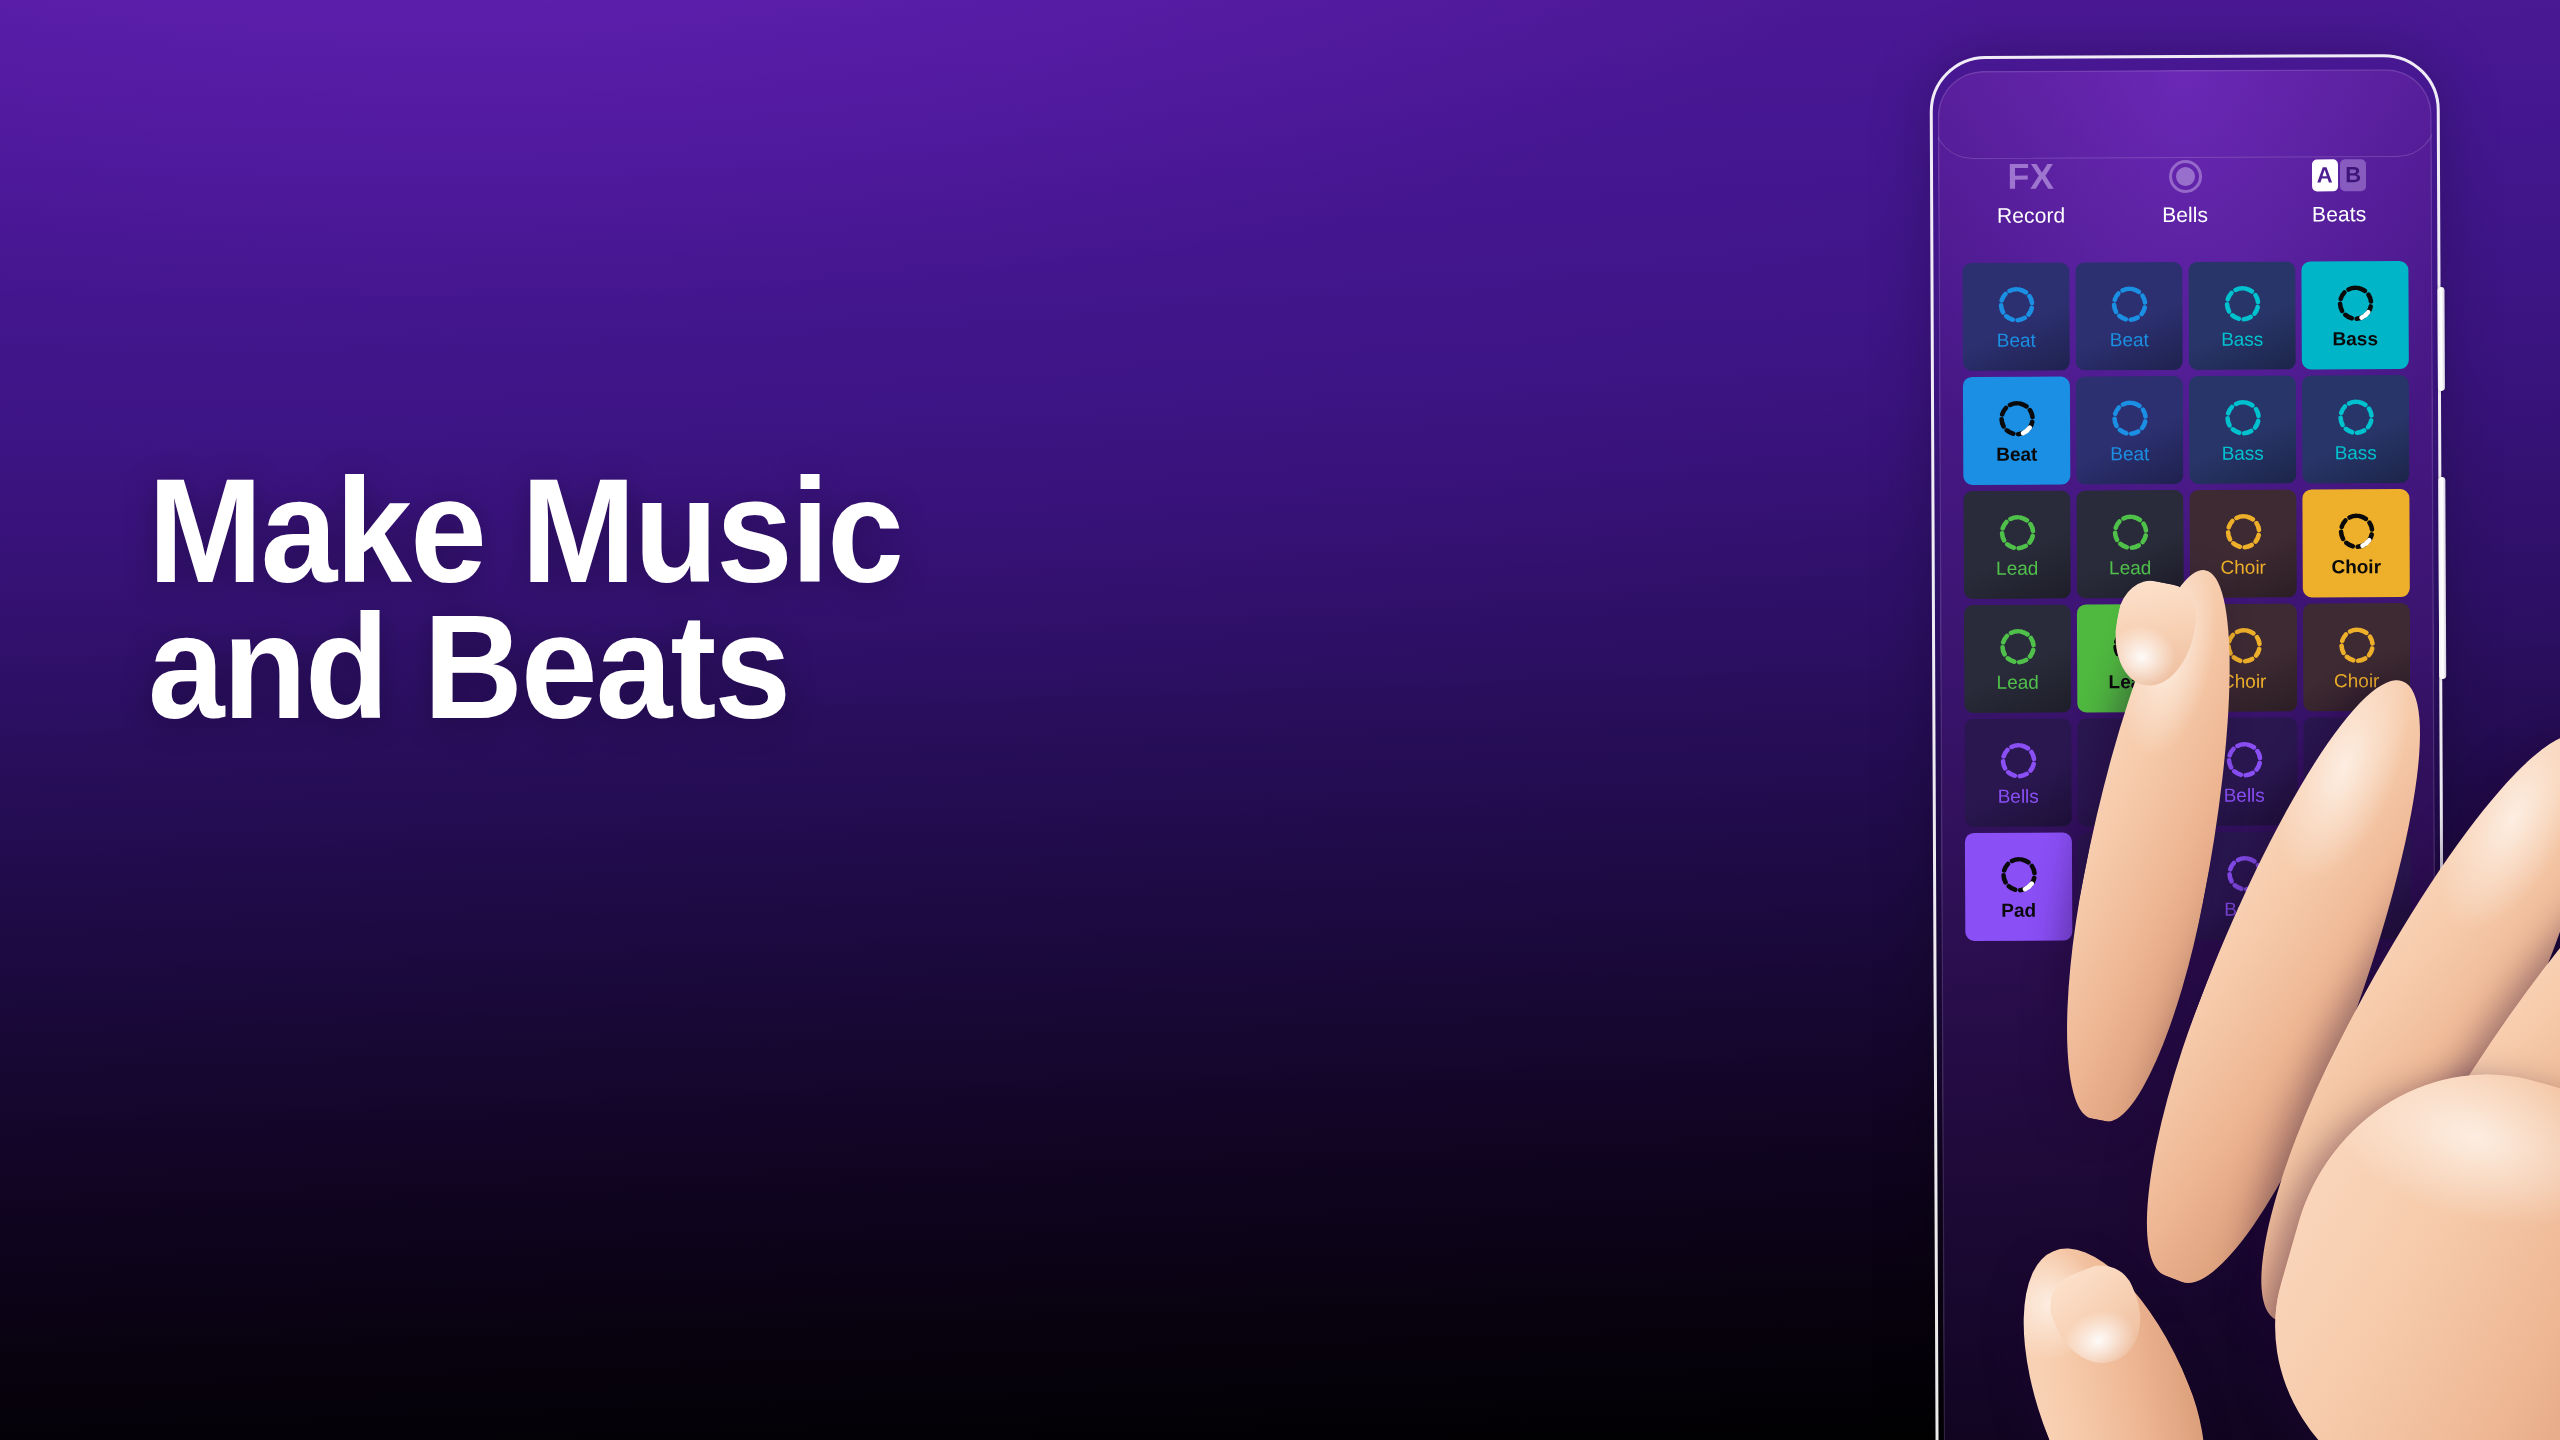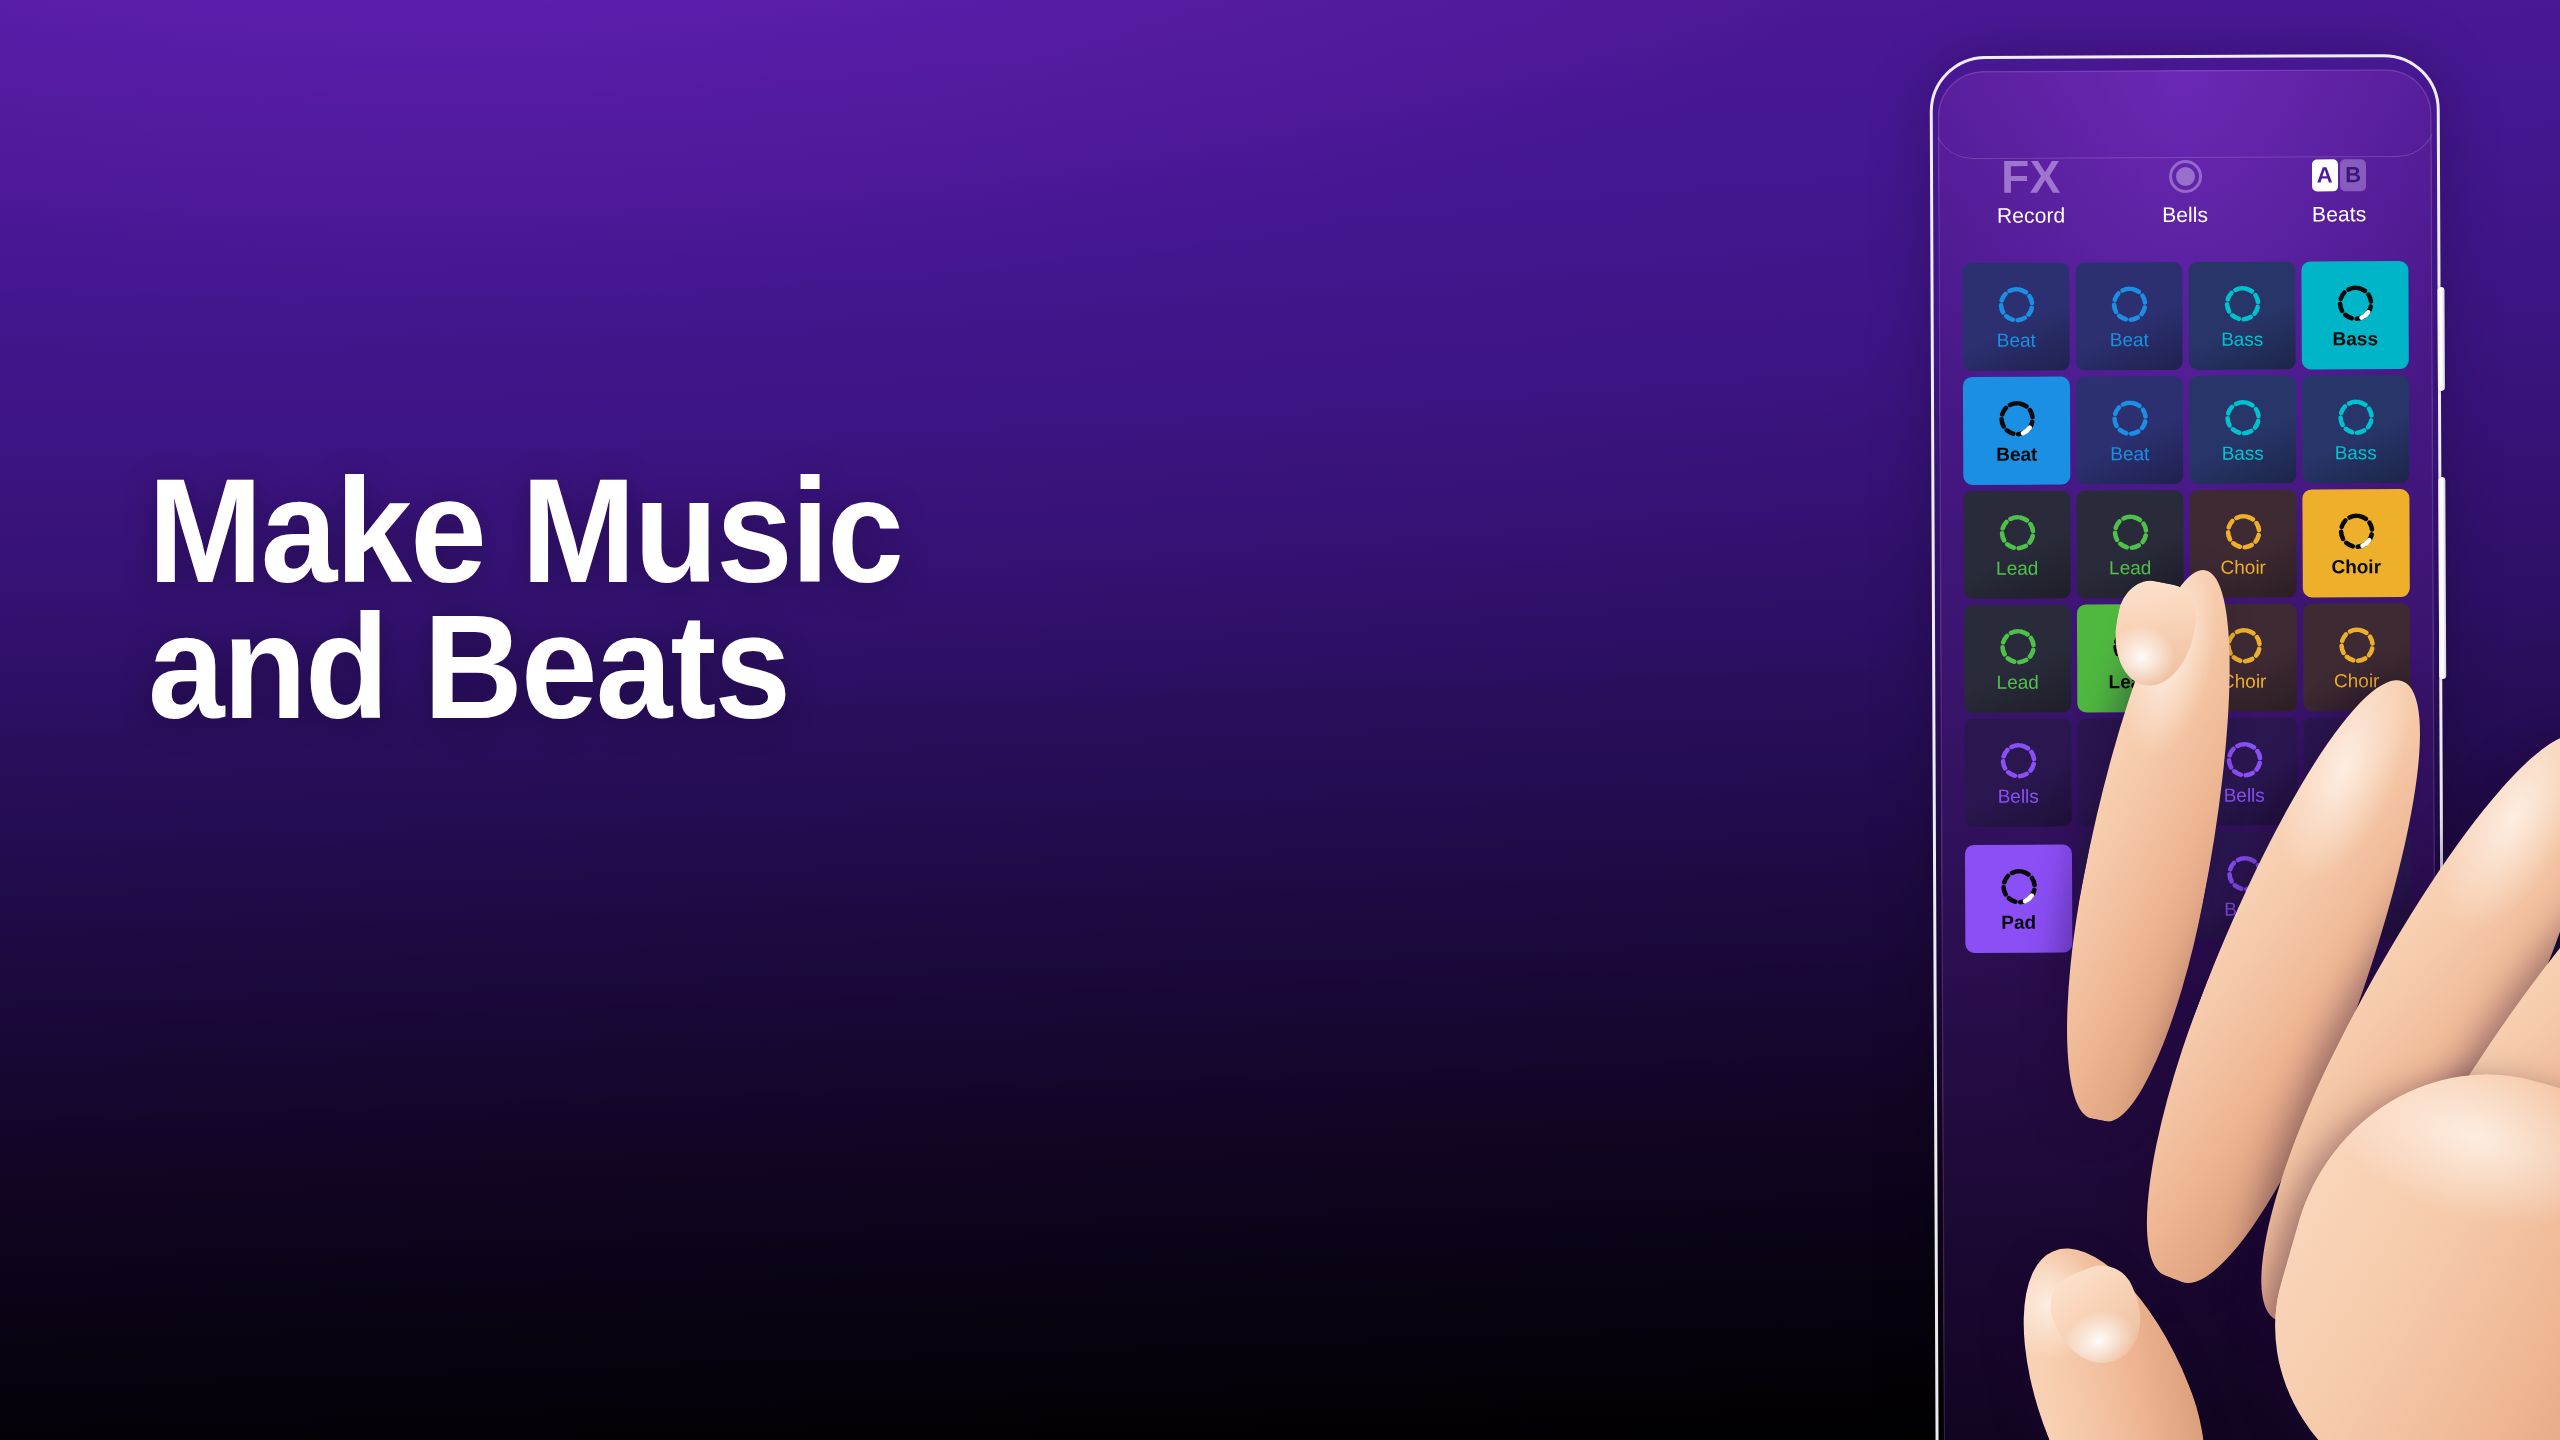--- a/index.html
+++ b/index.html
@@ -76,21 +76,21 @@
 
   
   .toolbar {
     position:absolute; left:0; top:88px; width:100%;
     display:flex; justify-content:space-around; align-items:flex-start;
     padding:0 16px;
   }
   .tool { width:120px; display:flex; flex-direction:column; align-items:center; gap:9px; }
   .tool-icon { height:36px; display:flex; align-items:center; justify-content:center; }
   .fx-text {
-    font-size:46px; font-weight:700; color:rgba(185,150,225,0.72);
+    font-size:36px; font-weight:700; color:rgba(185,150,225,0.72);
     letter-spacing:0.5px; line-height:1;
   }
   .rec-ring {
     width:33px; height:33px; border-radius:50%;
     border:3.5px solid rgba(180,145,220,0.62);
     display:flex; align-items:center; justify-content:center;
   }
   .rec-dot { width:19px; height:19px; border-radius:50%; background:rgba(175,140,218,0.72); }
   .ab { display:flex; gap:2.5px; }
   .ab span {
@@ -370,21 +370,21 @@
         </div>
         <div class="pad" style="background: linear-gradient(155deg, rgb(42, 23, 80) 0%, rgba(42, 23, 80, 0.9) 55%, rgba(0, 0, 0, 0.3) 100%), rgb(42, 23, 80);">
           <div class="ring">
             <svg viewBox="0 0 40 40" aria-hidden="true">
       <circle cx="20" cy="20" r="15.5" fill="none" stroke="#8a4ff5" stroke-width="4.6" stroke-dasharray="7.4 5.0" stroke-linecap="round" transform="rotate(-80 20 20)"></circle>
 
     </svg>
           </div>
           <span class="plabel" style="color: rgb(138, 79, 245);">Bells</span>
         </div>
-        <div class="pad active" style="background: rgb(138, 79, 245); margin-top: 12px;">
+        <div class="pad active" style="background: rgb(138, 79, 245);">
           <div class="ring">
             <svg viewBox="0 0 40 40" aria-hidden="true">
       <circle cx="20" cy="20" r="15.5" fill="none" stroke="#0a0a0a" stroke-width="4.6" stroke-dasharray="7.4 5.0" stroke-linecap="round" transform="rotate(-80 20 20)"></circle>
       <path d="M 32.615116078269274 29.006044988328227
                         A 15.5 15.5 0 0 1 25.904334777686667 34.33139319232431" fill="none" stroke="#ffffff" stroke-width="4.6" stroke-linecap="round"></path>
     </svg>
           </div>
           <span class="plabel">Pad</span>
         </div>
         <div class="pad" style="background: linear-gradient(155deg, rgb(42, 23, 80) 0%, rgba(42, 23, 80, 0.9) 55%, rgba(0, 0, 0, 0.3) 100%), rgb(42, 23, 80);">

